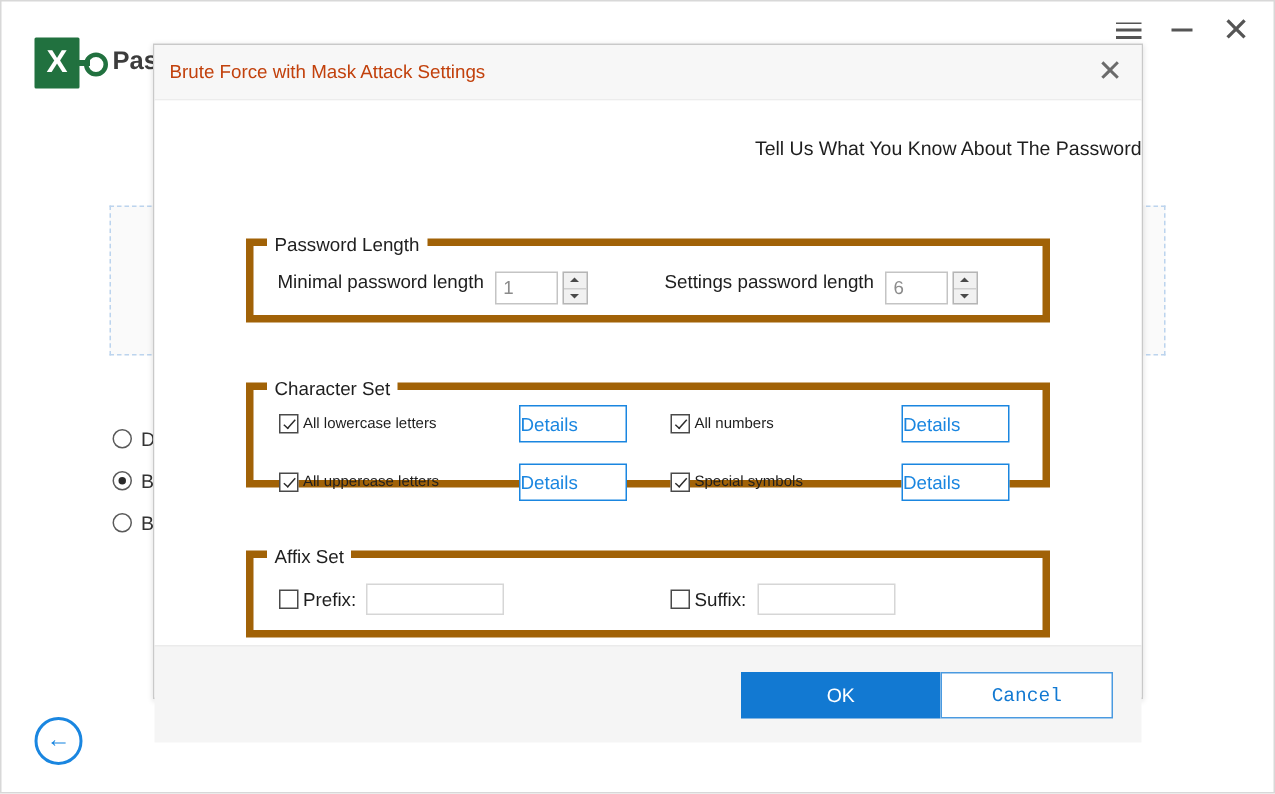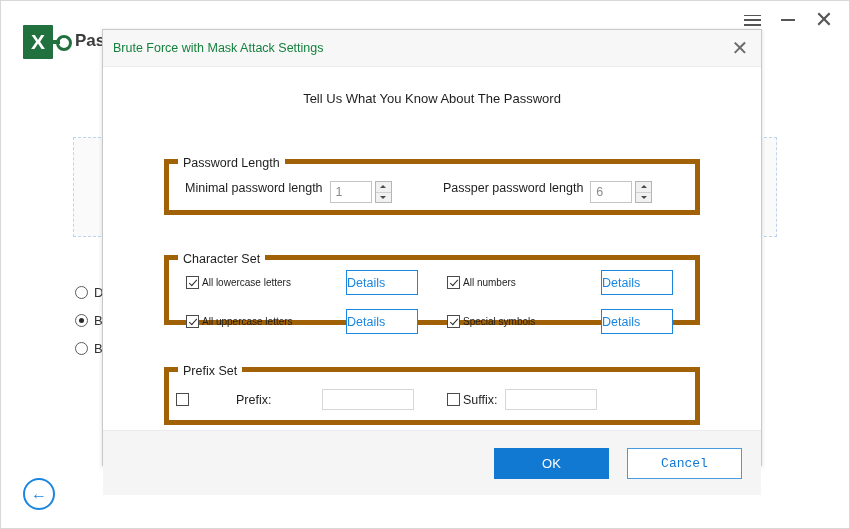--- a/index.html
+++ b/index.html
@@ -220,21 +220,21 @@
     position: relative;
     height: 36px;
     background: #f7f7f7;
     border-bottom: 1px solid #ececec;
   }
   #dialog-title {
     position: absolute;
     left: 10px;
     top: 11px;
     font-size: 12.5px;
-    color: #15803d;
+    color: #c2410c;
     white-space: nowrap;
   }
   #dialog-close {
     position: absolute;
     right: 8px;
     top: 5px;
     width: 26px;
     height: 26px;
     display: flex;
     align-items: center;
@@ -249,21 +249,21 @@
     position: relative;
     height: 363px;
     background: #ffffff;
   }
 
   #dialog-heading {
     position: absolute;
     left: 0;
     top: 24px;
     width: 100%;
-    text-align: center;
+    text-align: right;
     font-size: 13px;
     color: #1e1e1e;
   }
 
   .fieldset {
     position: absolute;
     border: 5px solid #a16207;
     box-sizing: border-box;
   }
   .fieldset-legend {
@@ -412,21 +412,21 @@
   .details-r1 { top: 10px; }
   .details-r2 { top: 49px; }
 
   .affix-row {
     position: absolute;
     top: 17px;
     display: flex;
     align-items: center;
     white-space: nowrap;
   }
-  #affix-prefix { left: 7px; gap: 44px; }
+  #affix-prefix { left: 17px; }
   #affix-suffix { left: 278px; }
   .affix-label {
     font-size: 12.5px;
     color: #1e1e1e;
     margin-right: 7px;
   }
   .affix-input {
     width: 92px;
     height: 21px;
     border: 1px solid #d6d6d6;
@@ -441,21 +441,21 @@
   #dialog-footer {
     position: relative;
     height: 64px;
     background: #f5f5f5;
     border-top: 1px solid #ebebeb;
   }
   #ok-button {
     position: absolute;
     left: 391px;
     top: 17px;
-    width: 115px;
+    width: 133px;
     height: 31px;
     background: #1279d2;
     color: #ffffff;
     border: none;
     font-size: 13px;
     display: flex;
     align-items: center;
     justify-content: center;
     font-family: "Liberation Sans", sans-serif;
   }
@@ -553,21 +553,21 @@
                   <i class="tri-up"></i>
                 </span>
               <span class="spin-down">
                   <i class="tri-down"></i>
                 </span>
             </span>
           </span>
         </div>
 
         <div class="len-field" id="len-max">
-          <span class="len-label">Passper password length</span>
+          <span class="len-label">Settings password length</span>
           <span class="spin-wrap">
             <input class="spin-input" type="text" readonly="" value="6" style="">
             <span class="spin-buttons">
               <span class="spin-up">
                   <i class="tri-up"></i>
                 </span>
               <span class="spin-down">
                   <i class="tri-down"></i>
                 </span>
             </span>
@@ -605,21 +605,21 @@
         <div class="cs-row cs-col-right cs-row-2">
           <span class="cbx checked"></span>
           <span class="cs-label">Special symbols</span>
         </div>
         <div class="details-btn details-right details-r2">
           <span>Details</span>
         </div>
       </div>
 
       <div class="fieldset" id="fs-affix-set">
-        <div class="fieldset-legend">Prefix Set</div>
+        <div class="fieldset-legend">Affix Set</div>
 
         <div class="affix-row" id="affix-prefix">
           <span class="cbx"></span>
           <span class="affix-label">Prefix:</span>
           <input class="affix-input" type="text" placeholder="" style="">
         </div>
 
         <div class="affix-row" id="affix-suffix">
           <span class="cbx"></span>
           <span class="affix-label">Suffix:</span>

